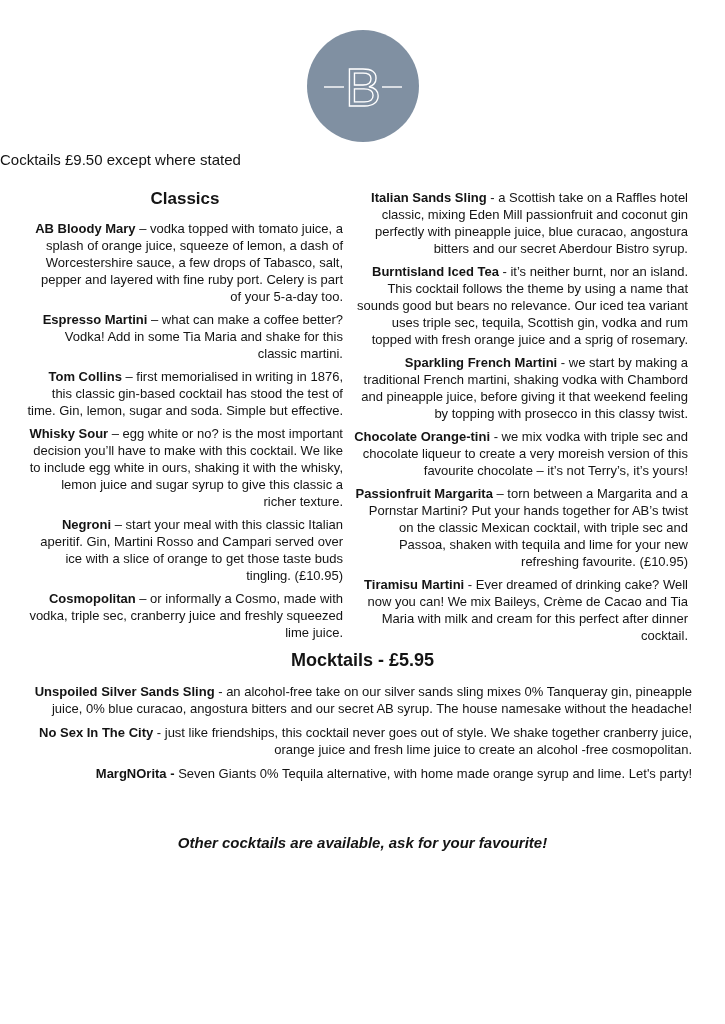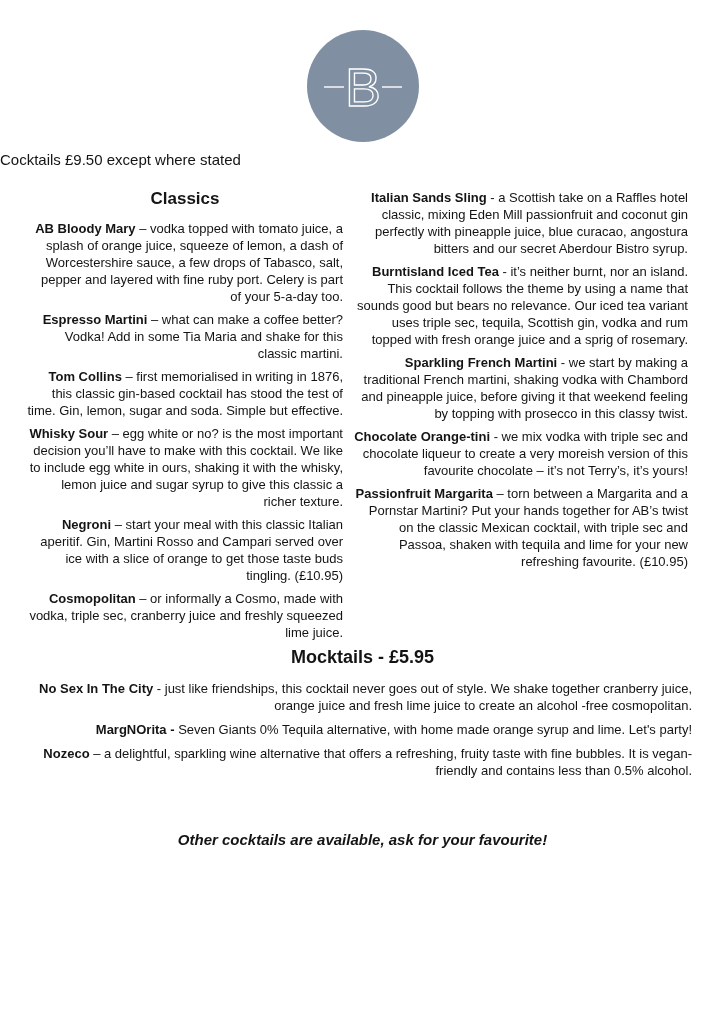--- a/index.html
+++ b/index.html
@@ -75,33 +75,34 @@
           <p class="item"><strong class="iname">Italian Sands Sling</strong><span class="idesc"> - a Scottish take on a Raffles hotel classic, mixing Eden Mill passionfruit and coconut gin perfectly with pineapple juice, blue curacao, angostura bitters and our secret Aberdour Bistro syrup.</span></p>
 
           <p class="item"><strong class="iname">Burntisland Iced Tea</strong><span class="idesc"> - it’s neither burnt, nor an island.  This cocktail follows the theme by using a name that sounds good but bears no relevance.  Our iced tea variant uses triple sec, tequila, Scottish gin, vodka and rum topped with fresh orange juice and a sprig of rosemary.</span></p>
 
           <p class="item"><strong class="iname">Sparkling French Martini</strong><span class="idesc"> - we start by making a traditional French martini, shaking vodka with Chambord and pineapple juice, before giving it that weekend feeling by topping with prosecco in this classy twist.</span></p>
 
           <p class="item"><strong class="iname">Chocolate Orange-tini</strong><span class="idesc"> - we mix vodka with triple sec and chocolate liqueur to create a very moreish version of this favourite chocolate – it’s not Terry’s, it’s yours!</span></p>
 
           <p class="item"><strong class="iname">Passionfruit Margarita</strong><span class="idesc"> – torn between a Margarita and a Pornstar Martini?  Put your hands together for AB’s twist on the classic Mexican cocktail, with triple sec and Passoa, shaken with tequila and lime for your new refreshing favourite. (£10.95)</span></p>
 
+          <p class="item"><strong class="iname">Tiramisu Martini</strong><span class="idesc"> - Ever dreamed of drinking cake? Well now you can!  We mix Baileys, Crème de Cacao and Tia Maria with milk and cream for this perfect after dinner cocktail.</span></p>
         </div>
     </section>
 
   </div>
 
   <section class="mocktails">
     <h2 class="col-head">Mocktails - £5.95</h2>
     <div>
 
+        <p class="item"><strong class="iname">Unspoiled Silver Sands Sling</strong><span class="idesc"> - an alcohol-free take on our silver sands sling mixes 0% Tanqueray gin, pineapple juice, 0% blue curacao, angostura bitters and our secret AB syrup.  The house namesake without the headache!</span></p>
 
         <p class="item"><strong class="iname">No Sex In The City</strong><span class="idesc"> - just like friendships, this cocktail never goes out of style.  We shake together cranberry juice, orange juice and fresh lime juice to create an alcohol -free cosmopolitan.</span></p>
 
         <p class="item"><strong class="iname">MargNOrita -</strong><span class="idesc"> Seven Giants 0% Tequila alternative, with home made orange syrup and lime. Let's party!</span></p>
 
-        <p class="item"><strong class="iname">Nozeco</strong><span class="idesc"> – a delightful, sparkling wine alternative that offers a refreshing, fruity taste with fine bubbles.  It is vegan-friendly and contains less than 0.5% alcohol.</span></p>
       </div>
   </section>
 
   <div class="footer-note">Other cocktails are available, ask for your favourite!</div>
 
 </div>
 
 </body></html>

